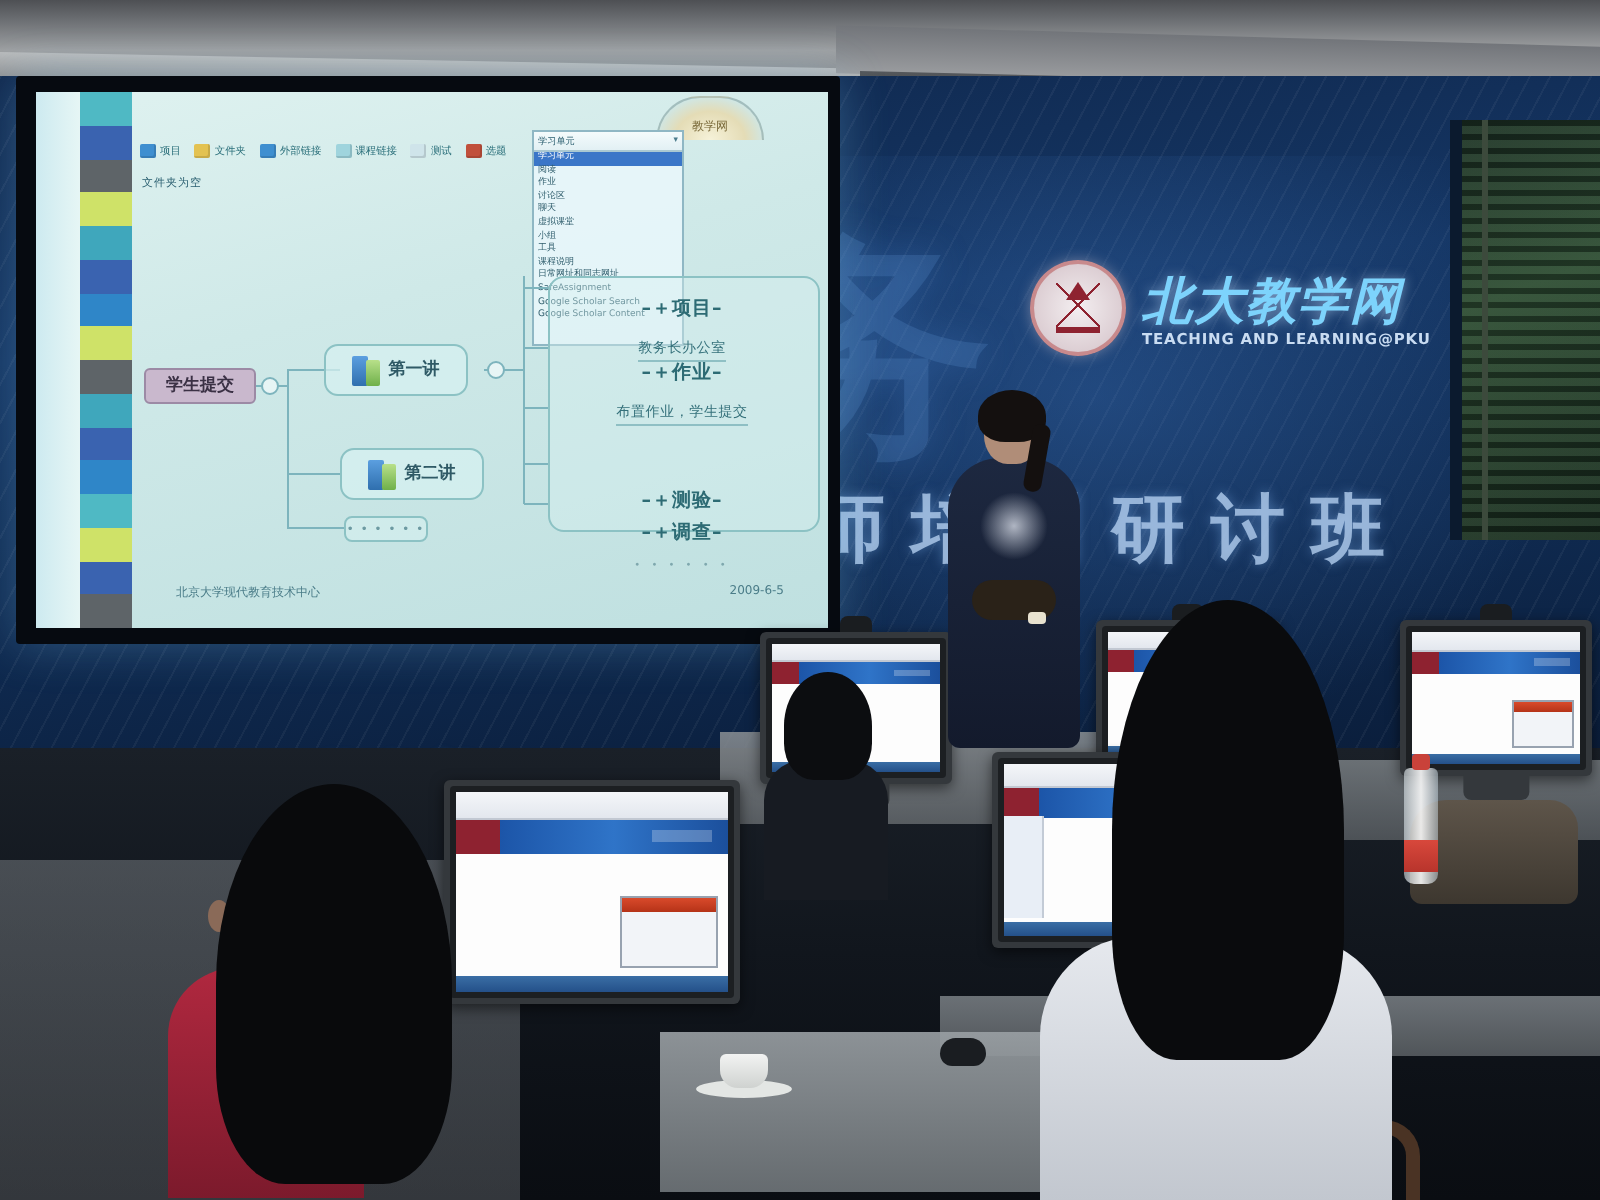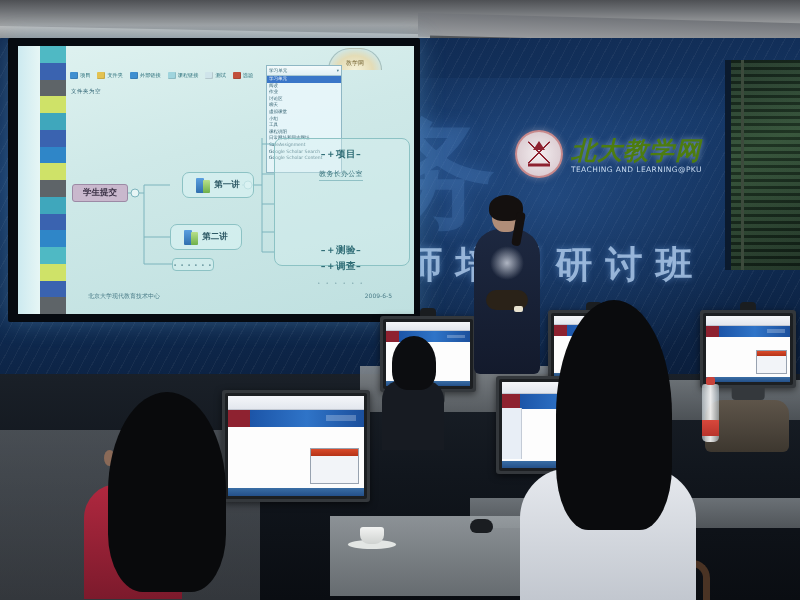--- a/index.html
+++ b/index.html
@@ -53,23 +53,23 @@
   .pku-seal:after{content:"";position:absolute;left:50%;top:50%;
     transform:translate(-50%,-50%);width:22px;height:22px;
     background:
       linear-gradient(135deg,transparent 48%,#8e2230 48% 52%,transparent 52%),
       linear-gradient(45deg,transparent 48%,#8e2230 48% 52%,transparent 52%);
     border-bottom:3px solid #8e2230;}
   .pku-seal:before{content:"";position:absolute;left:50%;top:9px;
     transform:translateX(-50%);width:0;height:0;
     border-left:6px solid transparent;border-right:6px solid transparent;
     border-bottom:9px solid #8e2230;}
-  .pku-cn{font-size:25px;font-weight:700;color:#4d7c0f;letter-spacing:1px;
+  .pku-cn{font-size:25px;font-weight:700;color:#7dd3fc;letter-spacing:1px;
     text-shadow:0 0 6px rgba(200,225,255,.55);font-style:italic;}
-  .pku-en{font-size:7.5px;font-weight:400;color:#c9dcf2;letter-spacing:.4px;
+  .pku-en{font-size:7.5px;font-weight:700;color:#c9dcf2;letter-spacing:.4px;
     margin-top:-2px;white-space:nowrap;text-align:center;}
   .pku-text-col{display:flex;flex-direction:column;}
 
   
   .wall-bigglyph{position:absolute;left:378px;top:120px;font-size:118px;
     font-weight:700;color:rgba(96,150,215,.22);line-height:.9;
     text-shadow:0 0 18px rgba(80,140,220,.25);}
 
   
   .window{position:absolute;left:725px;top:60px;width:75px;height:210px;
@@ -132,21 +132,21 @@
   
   .mm{position:absolute;left:0;top:86px;width:348px;height:140px;}
   .mm svg{position:absolute;left:0;top:0;}
   .node{position:absolute;box-sizing:border-box;display:flex;align-items:center;
     justify-content:center;font-weight:700;}
   .n-root{left:6px;top:52px;width:56px;height:18px;border-radius:3px;
     background:#c9b8cd;border:1px solid #9c8aa5;color:#3b3145;font-size:8.5px;}
   .n-lec{width:72px;height:26px;border-radius:7px;
     background:rgba(214,240,240,.75);border:1px solid #8cc2c4;
     color:#2f5a66;font-size:8.5px;gap:4px;}
-  .n-lec1{left:116px;top:40px;}
+  .n-lec1{left:96px;top:40px;}
   .n-lec2{left:104px;top:92px;}
   .bk{width:14px;height:15px;position:relative;flex:0 0 auto;}
   .bk:before{content:"";position:absolute;left:0;top:0;width:8px;height:15px;
     background:linear-gradient(180deg,#5b9fe0,#2f6fae);border-radius:1px;}
   .bk:after{content:"";position:absolute;left:7px;top:2px;width:7px;height:13px;
     background:linear-gradient(180deg,#b8e08a,#6fb04a);border-radius:1px;}
   .n-stub{left:106px;top:126px;width:42px;height:13px;border-radius:4px;
     background:rgba(214,240,240,.6);border:1px solid #8cc2c4;
     font-size:5px;color:#6d9aa2;letter-spacing:1px;}
 
@@ -423,20 +423,24 @@
           <span>第二讲</span>
         </div>
         <div class="node n-stub">• • • • • •</div>
 
         <div class="bigbox"></div>
 
         <div class="leaf lf1">
           <div class="t">–＋项目–</div>
           <div class="s">教务长办公室</div>
         </div>
+        <div class="leaf lf2">
+          <div class="t">–＋作业–</div>
+          <div class="s">布置作业，学生提交</div>
+        </div>
         <div class="leaf lf4">
           <div class="t">–＋测验–</div>
         </div>
         <div class="leaf lf5">
           <div class="t">–＋调查–</div>
         </div>
         <div class="leaf lf6">• • • • • •</div>
       </div>
 
       <div class="slide-foot">

